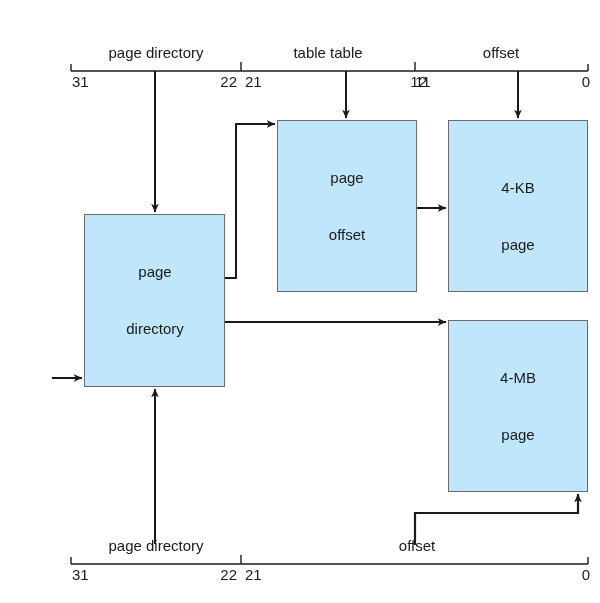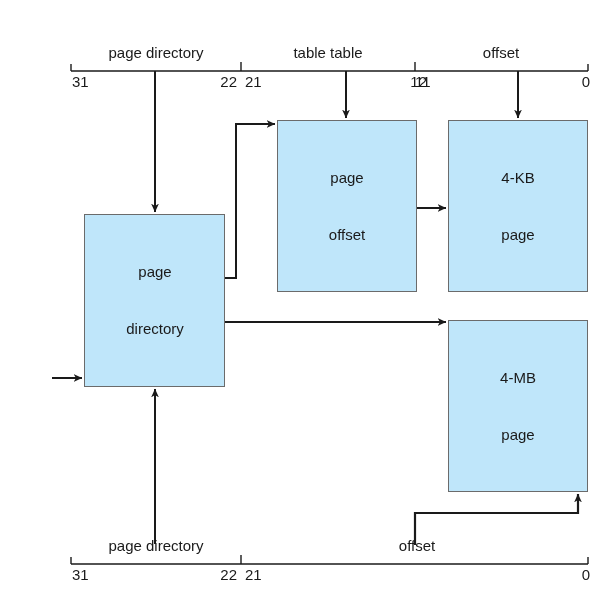--- a/index.html
+++ b/index.html
@@ -113,21 +113,21 @@
     <div>directory</div>
   </div>
 
   <div class="memb" style="left:277px; top:120px; width:140px; height:172px;"></div>
   <div class="boxlabel" style="left:347px; top:206px;">
     <div>page</div>
     <div>offset</div>
   </div>
 
   <div class="memb" style="left:448px; top:120px; width:140px; height:172px;"></div>
-  <div class="boxlabel" style="left:518px; top:206px;">
+  <div class="boxlabel" style="left:518px; top:216px;">
     <div>4-KB</div>
     <div>page</div>
   </div>
 
   <div class="memb" style="left:448px; top:320px; width:140px; height:172px;"></div>
   <div class="boxlabel" style="left:518px; top:406px;text-align:center;">
     <div>4-MB</div>
     <div>page</div>
   </div>
 

